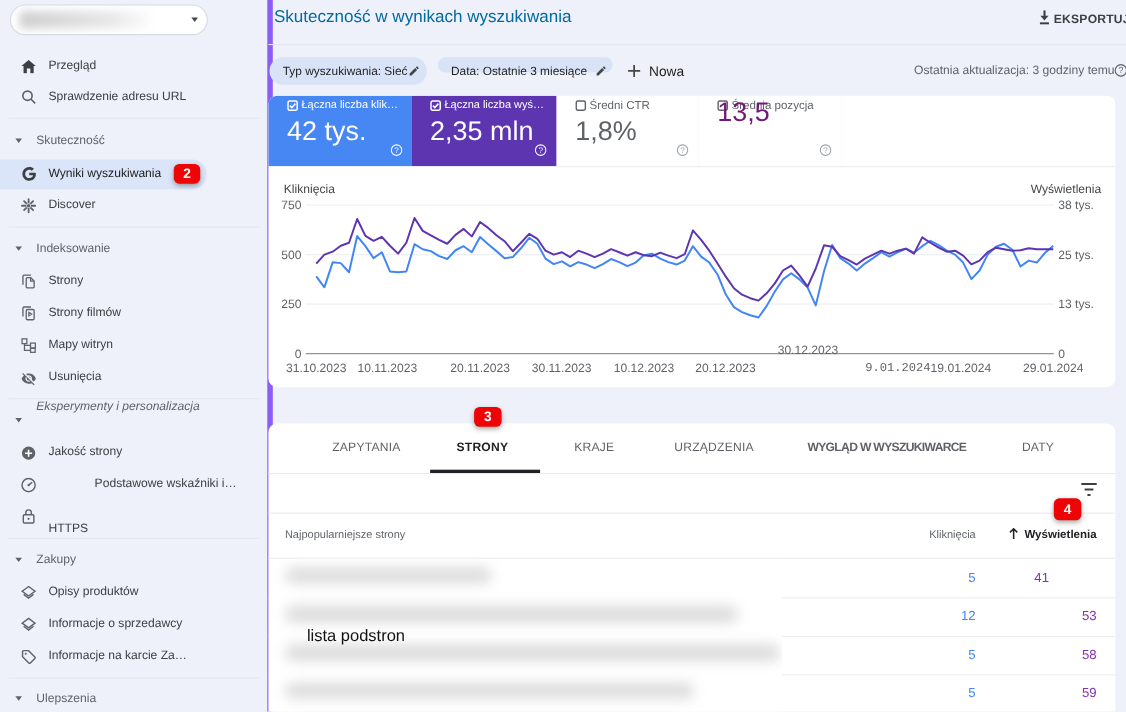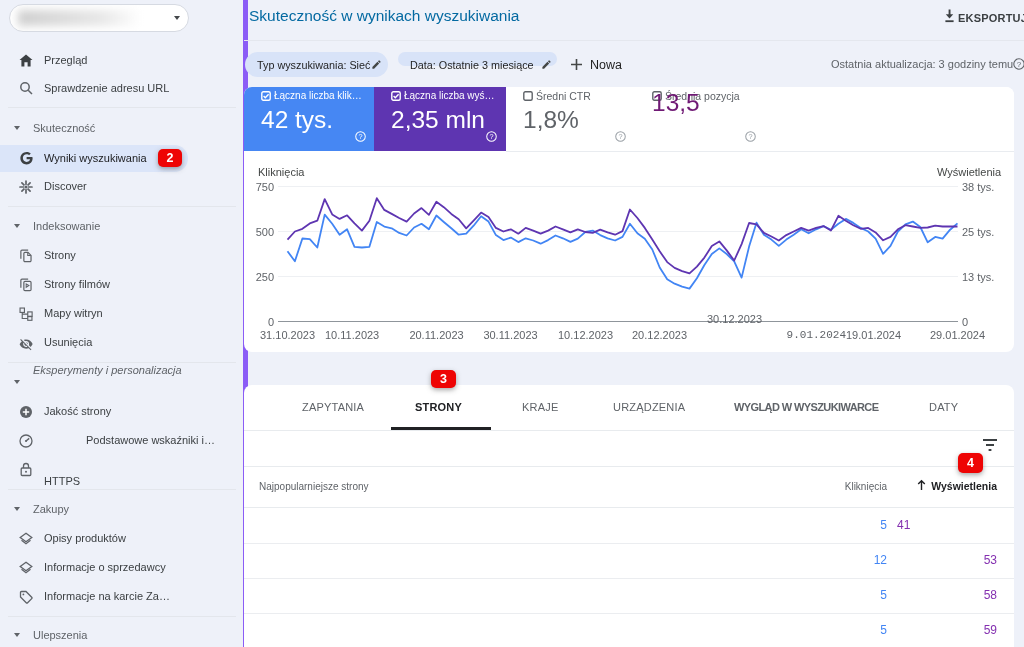--- a/index.html
+++ b/index.html
@@ -309,24 +309,31 @@
   <svg class="abs" style="left:672px;top:94px;" width="11" height="12" viewBox="0 0 11 12">
       <path d="M5.5 11 V2 M2.2 5 L5.5 1.7 L8.8 5" fill="none" stroke="#202124" stroke-width="1.4"></path>
     </svg>
   <div class="abs" style="left:653px;top:95px;width:100px;text-align:right;font-size:10.5px;font-weight:bold;color:#202124;">Wyświetlenia</div>
 
   <div class="abs" style="left:0;top:157.5px;width:770px;height:1px;background:#ebedf0;"></div>
   <div class="abs" style="left:0;top:192.5px;width:770px;height:1px;background:#ebedf0;"></div>
   <div class="abs" style="left:0;top:227.5px;width:770px;height:1px;background:#ebedf0;"></div>
 
   <div class="abs" style="left:543px;top:133px;width:100px;text-align:right;font-size:12px;color:#4285f4;">5</div>
-  <div class="abs" style="left:653px;top:133px;width:100px;text-align:left;font-size:12px;color:#8430b0;">41</div>
+  <div class="abs" style="left:653px;top:133px;width:100px;text-align:center;font-size:12px;color:#8430b0;">41</div>
   <div class="abs" style="left:543px;top:168px;width:100px;text-align:right;font-size:12px;color:#4285f4;">12</div>
   <div class="abs" style="left:653px;top:168px;width:100px;text-align:right;font-size:12px;color:#8430b0;">53</div>
   <div class="abs" style="left:543px;top:203px;width:100px;text-align:right;font-size:12px;color:#4285f4;">5</div>
   <div class="abs" style="left:653px;top:203px;width:100px;text-align:right;font-size:12px;color:#8430b0;">58</div>
   <div class="abs" style="left:543px;top:238px;width:100px;text-align:right;font-size:12px;color:#4285f4;">5</div>
   <div class="abs" style="left:653px;top:238px;width:100px;text-align:right;font-size:12px;color:#8430b0;">59</div>
 
+  <div class="abs" style="left:1px;top:123px;width:466px;height:139px;background:#fff;overflow:hidden;">
+    <div class="abs" style="left:14px;top:8px;width:188px;height:14px;background:#dbdbdb;border-radius:8px;filter:blur(6px);"></div>
+    <div class="abs" style="left:14px;top:43px;width:412px;height:15px;background:#dbdbdb;border-radius:8px;filter:blur(6px);"></div>
+    <div class="abs" style="left:14px;top:78px;width:450px;height:15px;background:#dbdbdb;border-radius:8px;filter:blur(6px);"></div>
+    <div class="abs" style="left:14px;top:113px;width:372px;height:14px;background:#dbdbdb;border-radius:8px;filter:blur(6px);"></div>
+    <div class="abs" style="left:34px;top:62px;font-size:15px;color:#111;">lista podstron</div>
+  </div>
 </div>
 
 <div class="badge abs" style="left:431px;top:370px;width:25px;height:18px;line-height:18px;">3</div>
 <div class="badge abs" style="left:958px;top:453px;width:25px;height:20px;line-height:20px;">4</div>
 
 </body></html>

